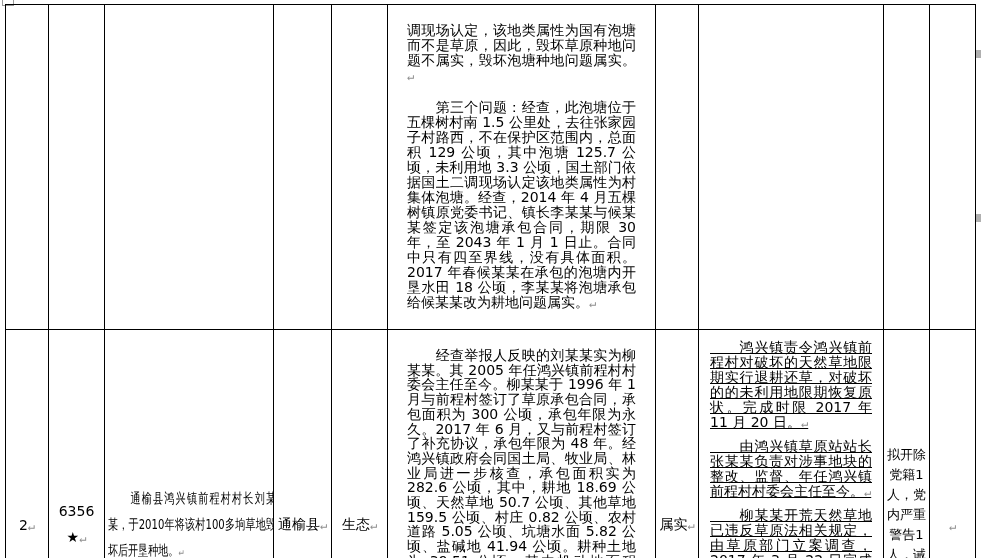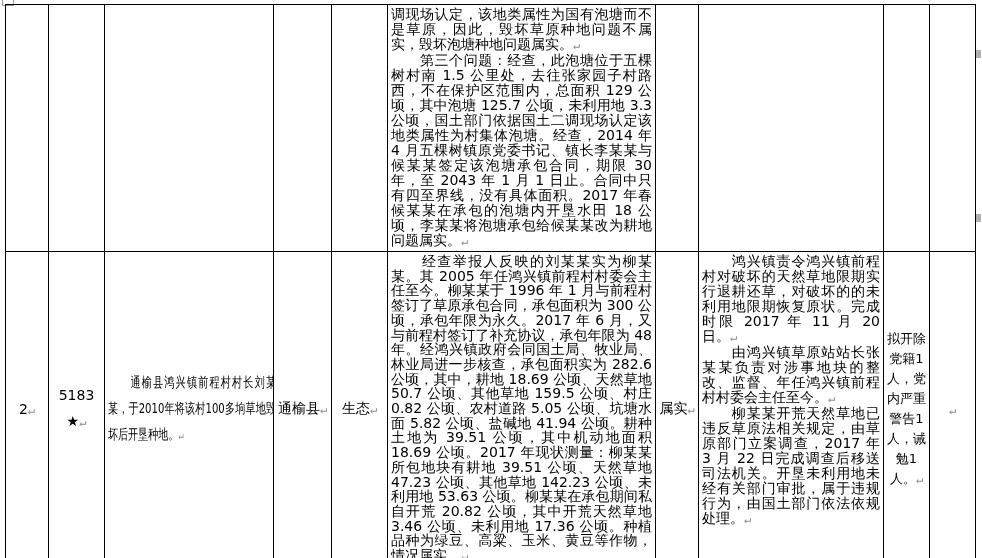--- a/index.html
+++ b/index.html
@@ -9,24 +9,24 @@
   }
   table.doc{
     position:absolute;left:5px;top:4px;width:970px;
     border-collapse:collapse;table-layout:fixed;
     border-bottom:2px solid #000;
   }
   td{border:1px solid #000;vertical-align:middle;padding:0 2px;overflow:hidden;
      font-size:14px;}
   tr.r1{height:208px;} tr.r2{height:253px;}
   td.detail{vertical-align:top;text-align:justify;line-height:15px;padding:2px 3px;}
-  td.detail p{margin:0;}
+  td.detail p{margin:16px;}
   tr.r2 td.detail{line-height:14.7px;}
   td.handling{vertical-align:top;text-align:justify;line-height:15px;padding:2px 3px;}
-  td.handling p{margin:0;}
+  td.handling p{margin:8px;text-decoration:underline;}
   td.center{text-align:center;}
   td.desc{padding:0;}
   .cond{transform:scaleX(0.72);transform-origin:0 50%;width:139%;
         line-height:26px;text-align:justify;padding-left:4px;}
   td.case{text-align:center;line-height:26px;}
   td.acct{text-align:center;line-height:20px;font-size:13px;padding:0 1px;}
   .pm{color:#8f8f8f;font-size:12px;font-family:"DejaVu Sans Mono",monospace;}
   .handle-mark{position:absolute;left:2px;top:0;width:10px;height:5px;
     border:1px solid #9a9a9a;border-top:none;background:#fff;}
   .margin-mark{position:absolute;width:5px;height:8px;background:#b0b0b0;}
@@ -67,21 +67,21 @@
       </td>
       <td class="center"></td>
       <td class="handling"></td>
       <td class="acct"></td>
       <td class="center"></td>
     </tr>
 
     <tr class="r2">
       <td class="center"><span>2</span><span class="pm">↵</span></td>
       <td class="case">
-        <span>5183</span><br>
+        <span>6356</span><br>
         <span>★</span><span class="pm">↵</span>
       </td>
       <td class="desc">
         <div class="cond"><span>　　通榆县鸿兴镇前程村村长刘某某，于2010年将该村100多垧草地毁坏后开垦种地。</span><span class="pm">↵</span></div>
       </td>
       <td class="center"><span>通榆县</span><span class="pm">↵</span></td>
       <td class="center"><span>生态</span><span class="pm">↵</span></td>
       <td class="detail">
         <p><span>　　经查举报人反映的刘某某实为柳某某。其 2005 年任鸿兴镇前程村村委会主任至今。柳某某于 1996 年 1 月与前程村签订了草原承包合同，承包面积为 300 公顷，承包年限为永久。2017 年 6 月，又与前程村签订了补充协议，承包年限为 48 年。经鸿兴镇政府会同国土局、牧业局、林业局进一步核查，承包面积实为 282.6 公顷，其中，耕地 18.69 公顷、天然草地 50.7 公顷、其他草地 159.5 公顷、村庄 0.82 公顷、农村道路 5.05 公顷、坑塘水面 5.82 公顷、盐碱地 41.94 公顷。耕种土地为 39.51 公顷，其中机动地面积 18.69 公顷。2017 年现状测量：柳某某所包地块有耕地 39.51 公顷、天然草地 47.23 公顷、其他草地 142.23 公顷、未利用地 53.63 公顷。柳某某在承包期间私自开荒 20.82 公顷，其中开荒天然草地 3.46 公顷、未利用地 17.36 公顷。种植品种为绿豆、高粱、玉米、黄豆等作物，情况属实。</span><span class="pm">↵</span></p>
       </td>

